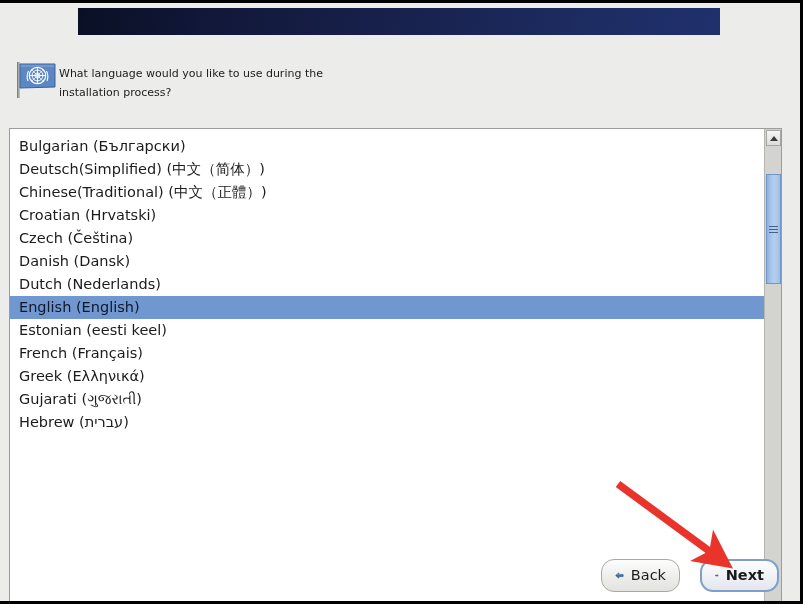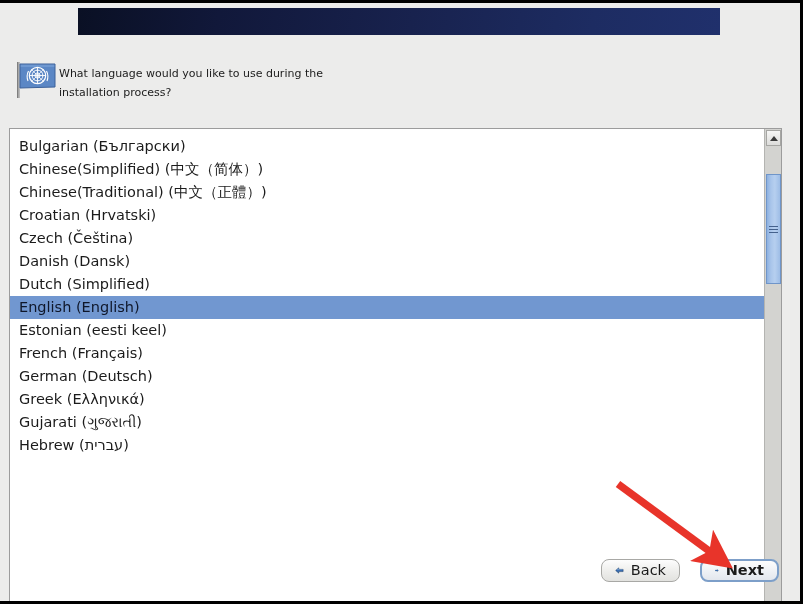--- a/index.html
+++ b/index.html
@@ -161,24 +161,24 @@
   #button-bar {
     position: absolute;
     left: 0;
     top: 552px;
     width: 790px;
     height: 46px;
   }
   .btn {
     position: absolute;
     top: 4px;
-    height: 23px;
+    height: 33px;
     background: linear-gradient(#fdfdfd, #ededeb 55%, #e2e2df);
     border: 1px solid #a8a8a5;
-    border-radius: 8px;
+    border-radius: 13px;
     display: flex;
     align-items: center;
     justify-content: center;
     gap: 7px;
     font-size: 14.5px;
     color: #1b1b1b;
     box-sizing: border-box;
     padding: 0 13px;
     cursor: default;
   }
@@ -233,30 +233,29 @@
 
   <div id="header-text">What language would you like to use during the
 installation process?</div>
 </div>
 
 <div id="list-box">
 
   <div id="list-viewport">
     <div id="list-items">
         <div class="list-row">Bulgarian (Български)</div>
-        <div class="list-row">Chinese(Simplified) (中文（简体）)</div>
+        <div class="list-row">Deutsch(Simplified) (中文（简体）)</div>
         <div class="list-row">Chinese(Traditional) (中文（正體）)</div>
         <div class="list-row">Croatian (Hrvatski)</div>
         <div class="list-row">Czech (Čeština)</div>
         <div class="list-row">Danish (Dansk)</div>
-        <div class="list-row">Dutch (Simplified)</div>
+        <div class="list-row">Dutch (Nederlands)</div>
         <div class="list-row selected">English (English)</div>
         <div class="list-row">Estonian (eesti keel)</div>
         <div class="list-row">French (Français)</div>
-        <div class="list-row">German (Deutsch)</div>
         <div class="list-row">Greek (Ελληνικά)</div>
         <div class="list-row">Gujarati (ગુજરાતી)</div>
         <div class="list-row">Hebrew (עברית)</div>
       </div>
   </div>
 
   <div id="scrollbar">
     <div class="sb-btn" id="sb-up">
       <span class="sb-arrow up"></span>
     </div>

